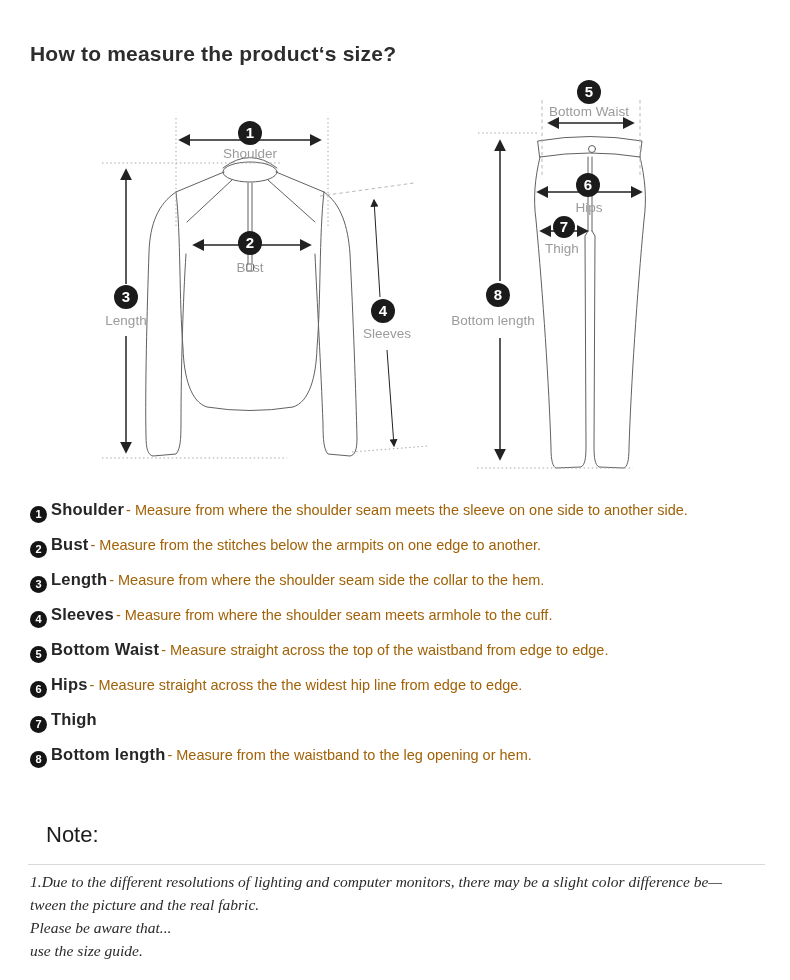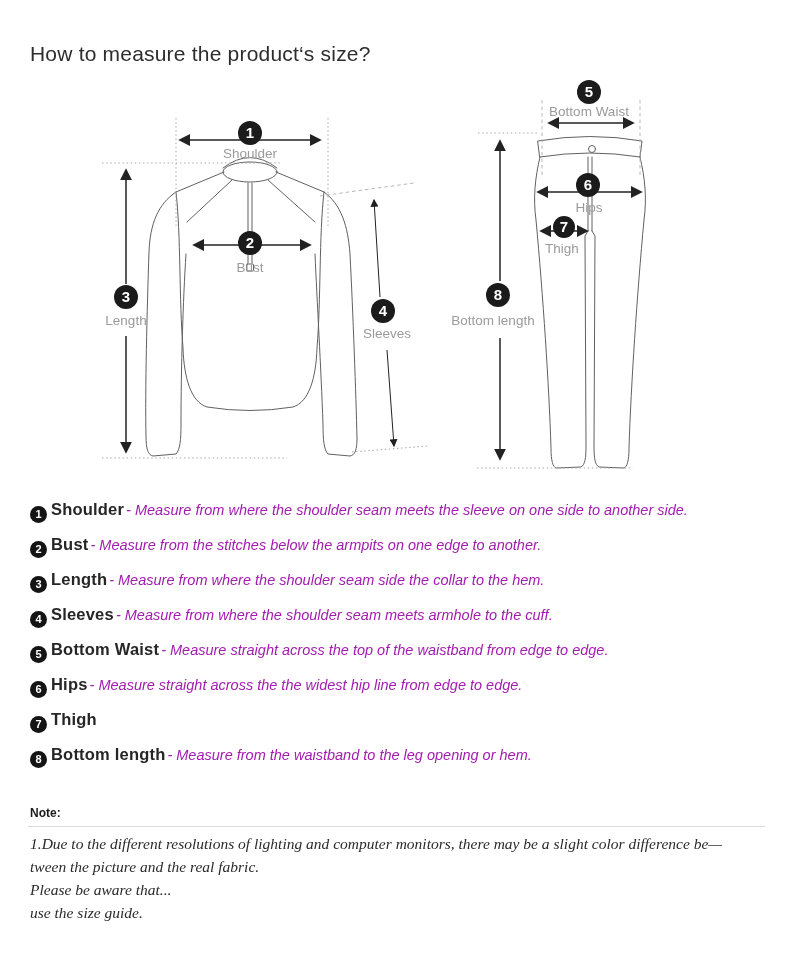--- a/index.html
+++ b/index.html
@@ -1,43 +1,43 @@
 <!DOCTYPE html>
 <html><head>
 <meta charset="utf-8">
 <style>
   html,body{margin:0;padding:0;background:#fff;}
   #page{position:relative;width:790px;height:980px;background:#ffffff;overflow:hidden;
         font-family:"Liberation Sans",sans-serif;}
   
-  .title{position:absolute;left:30px;top:42px;margin:0;font-size:21px;font-weight:400;
+  .title{position:absolute;left:30px;top:42px;margin:0;font-size:21px;font-weight:700;
          color:#2d2d2d;letter-spacing:.2px;}
   
   .diagram{position:absolute;left:0;top:0;}
   .outline{fill:none;stroke:#616161;stroke-width:1;stroke-linecap:round;stroke-linejoin:round;}
   .arrow{stroke:#222;stroke-width:1.5;fill:none;}
   .arrow.thin{stroke-width:1;}
   .dotted{stroke:#a9a9a9;stroke-width:1;fill:none;stroke-dasharray:1.5 2.6;}
   .dashed{stroke:#b8b8b8;stroke-width:1;fill:none;stroke-dasharray:3.5 3;}
   .badge-c{fill:#1b1b1b;}
   .badge-n{fill:#ffffff;font-size:15px;font-weight:700;text-anchor:middle;
            font-family:"Liberation Sans",sans-serif;}
   .dlabel{fill:#9b9b9b;font-size:13.5px;text-anchor:middle;font-family:"Liberation Sans",sans-serif;}
   
   .mlist{position:absolute;left:30px;top:500px;width:740px;}
   .mrow{display:flex;align-items:baseline;height:22px;margin-bottom:13px;white-space:nowrap;}
   .mrow.last{margin-top:6px;}
   .lbadge{flex:0 0 auto;display:inline-flex;align-items:center;justify-content:center;
           width:17px;height:17px;border-radius:50%;background:#141414;color:#fff;
           font-size:11px;font-weight:700;transform:translateY(3px);margin-right:4px;}
   .mlabel{font-size:16.5px;font-weight:700;color:#262626;letter-spacing:.2px;}
-  .mdesc{font-size:14.5px;color:#a21caf;margin-left:2px;font-style:italic;}
+  .mdesc{font-size:14.5px;color:#a16207;margin-left:2px;}
   
   .note{position:absolute;left:30px;top:806px;width:735px;}
-  .note-h{margin:0;font-size:12px;font-weight:700;color:#1c1c1c;}
+  .note-h{margin:16px;font-size:22px;font-weight:400;color:#1c1c1c;}
   .note-rule{height:0;border-top:1px solid #d9d9d9;margin:6px 0 5px -2px;width:737px;}
   .note-line{font-family:"Liberation Serif",serif;font-style:italic;font-size:15.5px;
              color:#2a2a2a;line-height:23px;}
 </style>
 </head>
 <body>
 
 <div id="page">
 
   <h1 class="title">How to measure the product‘s size?</h1>

